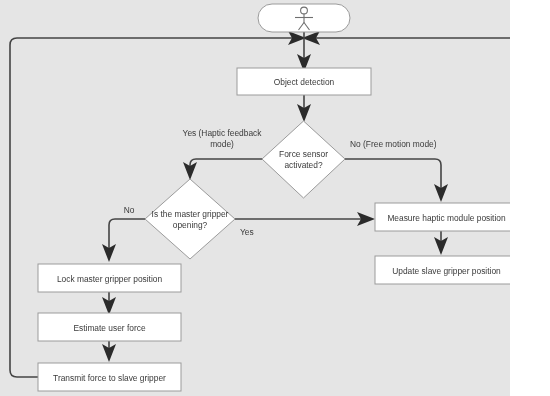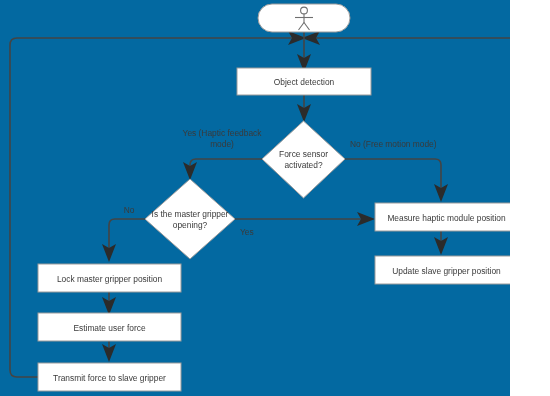--- a/index.html
+++ b/index.html
@@ -4,21 +4,21 @@
 <style>
   html, body {
     margin: 0;
     padding: 0;
     background: #ffffff;
   }
   #canvas {
     position: relative;
     width: 510px;
     height: 396px;
-    background: #0369a1;
+    background: #e5e5e5;
     font-family: "Liberation Sans", sans-serif;
     overflow: hidden;
   }
   #flow-svg {
     position: absolute;
     left: 0;
     top: 0;
     width: 550px;
     height: 396px;
   }

